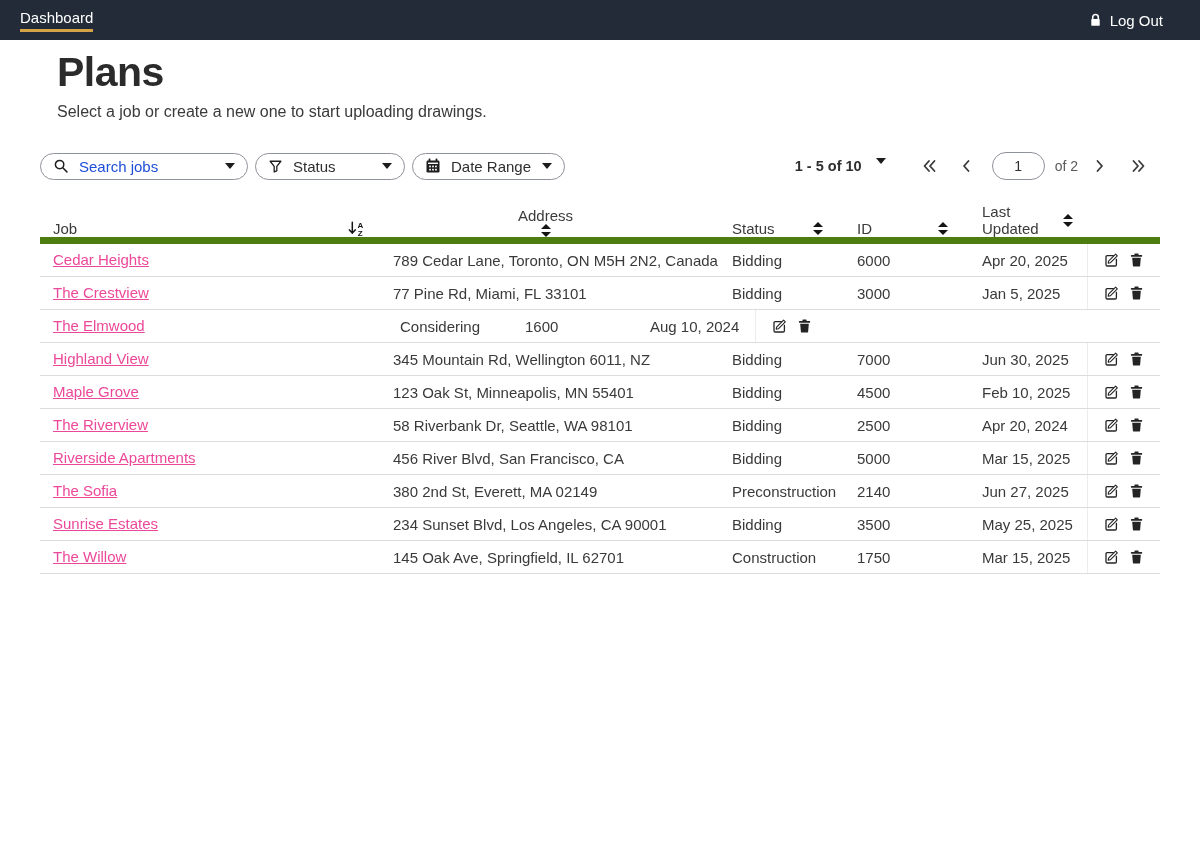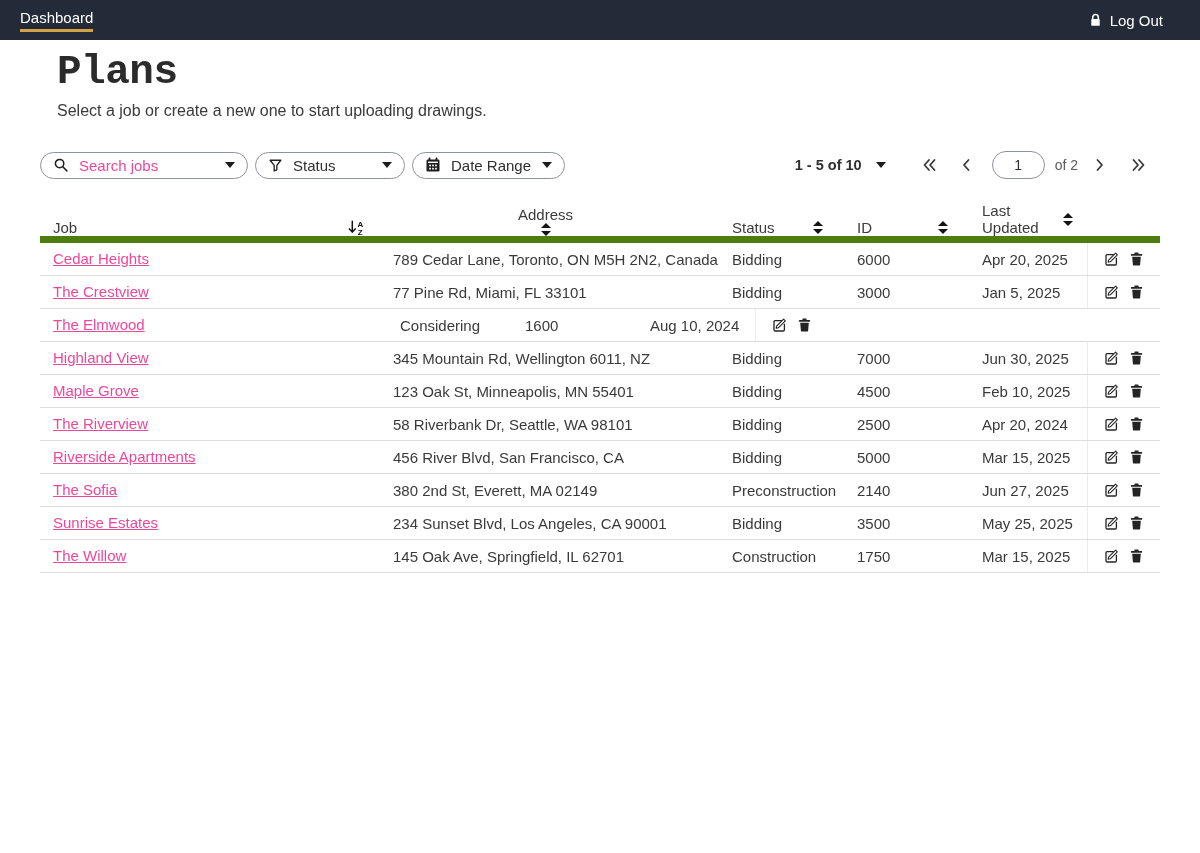--- a/index.html
+++ b/index.html
@@ -10,38 +10,38 @@
   .topbar { height:40px; background:#232b38; display:flex; align-items:center;
     justify-content:space-between; padding:0 37px 0 20px; }
   .dash-link { color:#ffffff; font-size:15px; text-decoration:none; cursor:pointer;
     padding-bottom:3px; border-bottom:3px solid #d5a345; }
   .logout { display:flex; align-items:center; gap:7px; color:#ffffff; font-size:15px;
     background:none; border:none; cursor:pointer; }
 
   
   .content { padding:0 40px; }
   .page-title { font-size:41px; font-weight:700; color:#2b2b2b; letter-spacing:-.5px;
-    margin:9px 0 0 17px;font-family:Liberation Mono, monospace; }
+    margin:9px 0 0 17px; }
   .page-subtitle { font-size:16px; color:#3a3a3a; margin:7px 0 0 17px; }
 
   
   .controls-row { display:flex; align-items:center; margin-top:31px; }
   .pill { height:27px; border:1px solid #8e9299; border-radius:14px; background:#fff;
     display:flex; align-items:center; padding:0 12px; gap:10px; cursor:pointer; }
   .pill + .pill { margin-left:7px; }
   .pill-search { width:208px; }
   .pill-status { width:150px; }
   .pill-date   { width:153px; }
   .pill-label  { font-size:15px; color:#2f2f2f; flex:1; }
-  .pill-placeholder { font-size:15px; color:#ec4899; flex:1; }
+  .pill-placeholder { font-size:15px; color:#1d4ed8; flex:1; }
   .caret { width:0; height:0; border-left:5px solid transparent; border-right:5px solid transparent;
     border-top:6px solid #1c1c1c; }
 
   .pager { margin-left:auto; margin-right:12px; display:flex; align-items:center; }
-  .range-select { display:flex; align-items:center; gap:14px; cursor:pointer; }
+  .range-select { display:flex; align-items:flex-start; gap:14px; cursor:pointer; }
   .range-label { font-size:14.5px; color:#2f2f2f; font-weight:600; }
   .pg-btn { background:none; border:none; cursor:pointer; display:flex; align-items:center; padding:2px; }
   .pg-btn.first { margin-left:34px; }
   .pg-btn.prev  { margin-left:20px; }
   .page-input { width:53px; height:28px; border:1px solid #8e9299; border-radius:14px;
     text-align:center; font-size:14px; color:#2f2f2f; margin-left:18px;
     font-family:"Liberation Sans", sans-serif; }
   .of-label { font-size:14px; color:#5a5a5a; margin-left:10px; }
   .pg-btn.next { margin-left:14px; }
   .pg-btn.last { margin-left:22px; }

